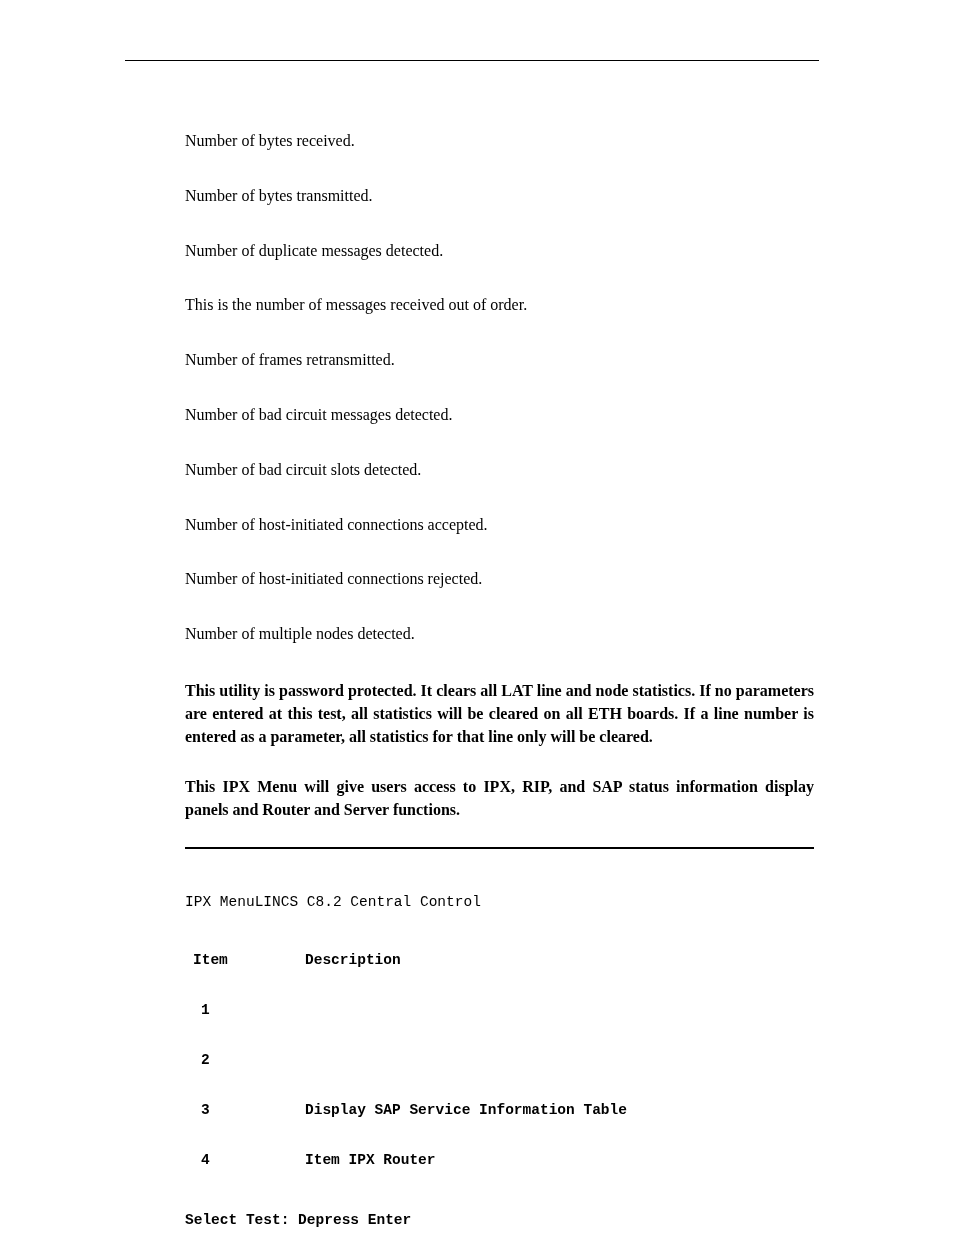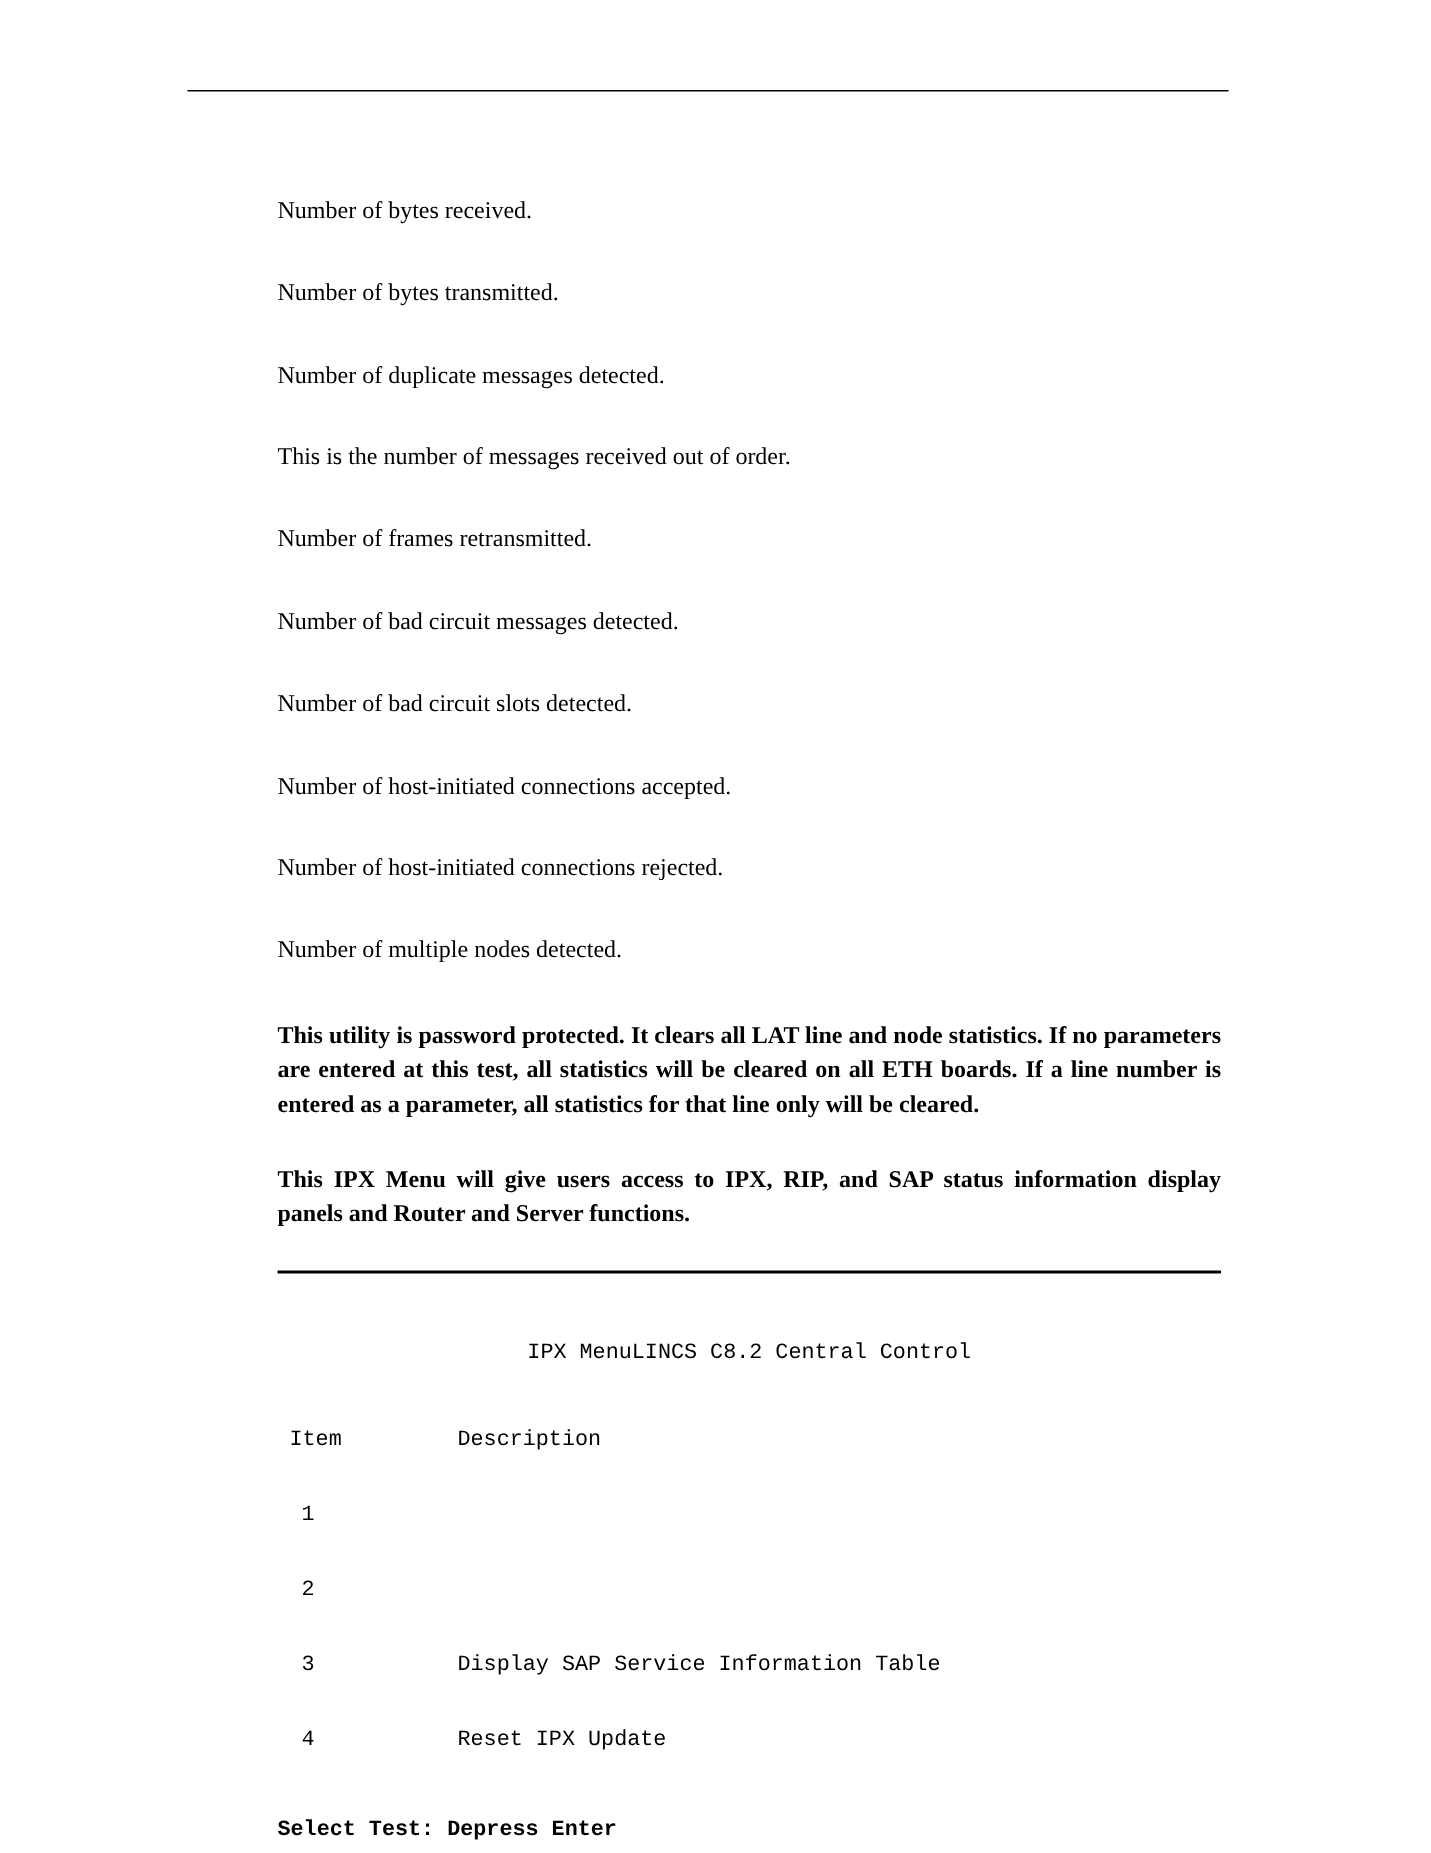--- a/index.html
+++ b/index.html
@@ -41,25 +41,26 @@
       padding: 12px 0;
       font-family: "Courier New", Courier, monospace;
       font-size: 14.5px;
       line-height: 1.15;
       white-space: pre;
       margin-bottom: 40px;
       margin-top: 6px;
     }
     .terminal-header {
       display: flex;
-      justify-content: center;
+      justify-content: flex-start;
       margin-bottom: 8px;
     }
     .terminal-row {
       display: flex;
+      font-weight: bold;
     }
     .terminal-item-col {
       width: 120px;
       padding-left: 8px;
     }
     .terminal-item-col-indent {
       width: 120px;
       padding-left: 16px;
     }
     .terminal-footer {
@@ -99,17 +100,17 @@
   </div>
   <div class="terminal-row">
     <span class="terminal-item-col-indent">2</span>
   </div>
   <div class="terminal-row">
     <span class="terminal-item-col-indent">3</span>
     <span>Display SAP Service Information Table</span>
   </div>
   <div class="terminal-row">
     <span class="terminal-item-col-indent">4</span>
-    <span>Reset IPX Update</span>
+    <span>Item IPX Router</span>
   </div>
   <div class="terminal-footer">Select Test: Depress Enter</div>
   
 </div>
 
 </body></html>

